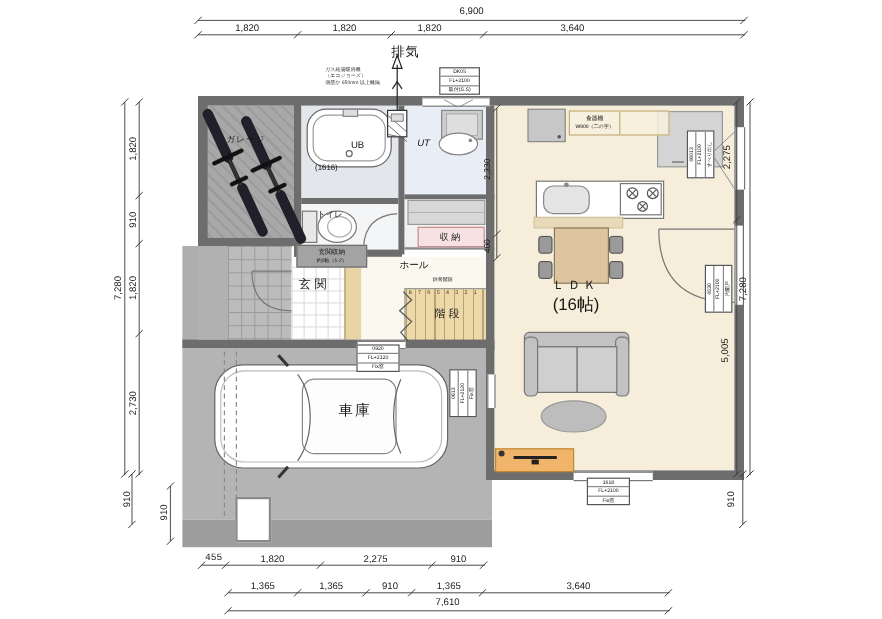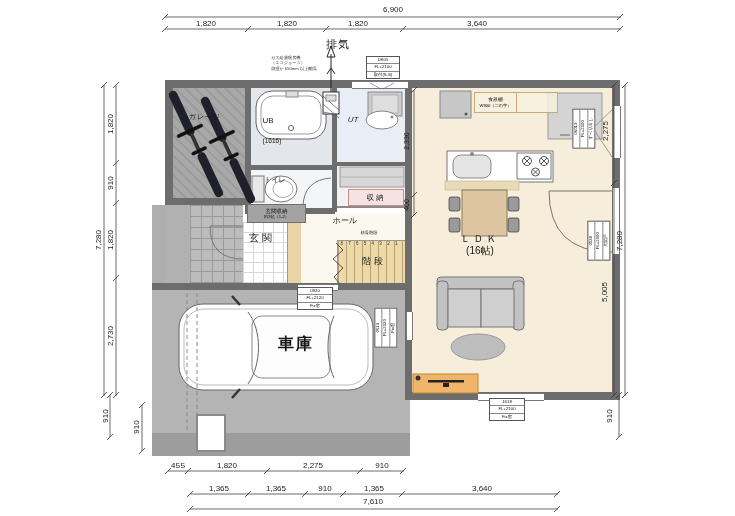--- a/index.html
+++ b/index.html
@@ -303,39 +303,39 @@
     <span>Fix窓</span>
   </div>
 
   <div class="lbl" style="left:320px;top:39px;width:36px;font-size:11px;letter-spacing:1px;">排気</div>
   <div class="lbl" style="left:271px;top:55px;width:52px;font-size:4.2px;line-height:1.3;text-align:left;color:#333;">
     <div>ガス給湯暖房機</div>
     <div>（エコジョーズ）</div>
     <div>側壁か 650mm 以上離隔</div>
   </div>
   <div class="lbl" style="left:175px;top:113px;width:60px;font-size:7px;letter-spacing:1px;">ガレージ</div>
-  <div class="lbl" style="left:248px;top:117px;width:40px;font-size:8px;">UB</div>
+  <div class="lbl" style="left:278px;top:117px;width:40px;font-size:8px;">UB</div>
   <div class="lbl" style="left:252px;top:138px;width:40px;font-size:6.5px;">(1616)</div>
   <div class="lbl" style="left:255px;top:176px;width:40px;font-size:7px;">トイレ</div>
   <div class="lbl" style="left:338px;top:116px;width:30px;font-size:8px;font-style:italic;">UT</div>
   <div class="pinkbox" style="left:348px;top:189px;width:54px;height:15px;">
     <span class="lbl" style="position:static;font-size:7.5px;letter-spacing:2px;">収納</span>
   </div>
   <div class="graybox" style="left:247px;top:204px;width:57px;height:17px;">
     <span style="font-size:5.5px;line-height:1.2;">玄関収納</span>
     <span style="font-size:4.2px;line-height:1.2;">約2帖（1-2）</span>
   </div>
   <div class="lbl" style="left:237px;top:233px;width:50px;font-size:10px;letter-spacing:3px;">玄関</div>
   <div class="lbl" style="left:322px;top:217px;width:46px;font-size:8px;">ホール</div>
   <div class="lbl" style="left:352px;top:231px;width:34px;font-size:4.2px;">鉄骨階段</div>
   <div class="lbl" style="left:338px;top:242px;width:64px;font-size:4.5px;letter-spacing:2px;color:#433;">8 7 6 5 4 3 2 1</div>
   <div class="lbl" style="left:352px;top:257px;width:44px;font-size:9px;letter-spacing:3px;">階段</div>
   <div class="lbl" style="left:450px;top:234px;width:60px;font-size:10px;letter-spacing:3px;">ＬＤＫ</div>
-  <div class="lbl" style="left:455px;top:246px;width:50px;font-size:10px;">(16帖)</div>
-  <div class="lbl" style="left:268px;top:336px;width:56px;font-size:16px;letter-spacing:2px;font-weight:bold;">車庫</div>
+  <div class="lbl" style="left:455px;top:246px;width:50px;font-size:14px;">(16帖)</div>
+  <div class="lbl" style="left:268px;top:336px;width:56px;font-size:12px;letter-spacing:2px;">車庫</div>
   <div class="shelfbox" style="left:474px;top:92px;width:82px;height:19px;">
     <div class="txt">
       <span style="font-size:4.8px;line-height:1.3;">食器棚</span>
       <span style="font-size:4.2px;line-height:1.3;">W900（二の字）</span>
     </div>
   </div>
 
   <div class="lbl dim" style="left:368px;top:6px;width:50px;">6,900</div>
   <div class="lbl dim" style="left:181px;top:20px;width:50px;">1,820</div>
   <div class="lbl dim" style="left:262px;top:20px;width:50px;">1,820</div>

